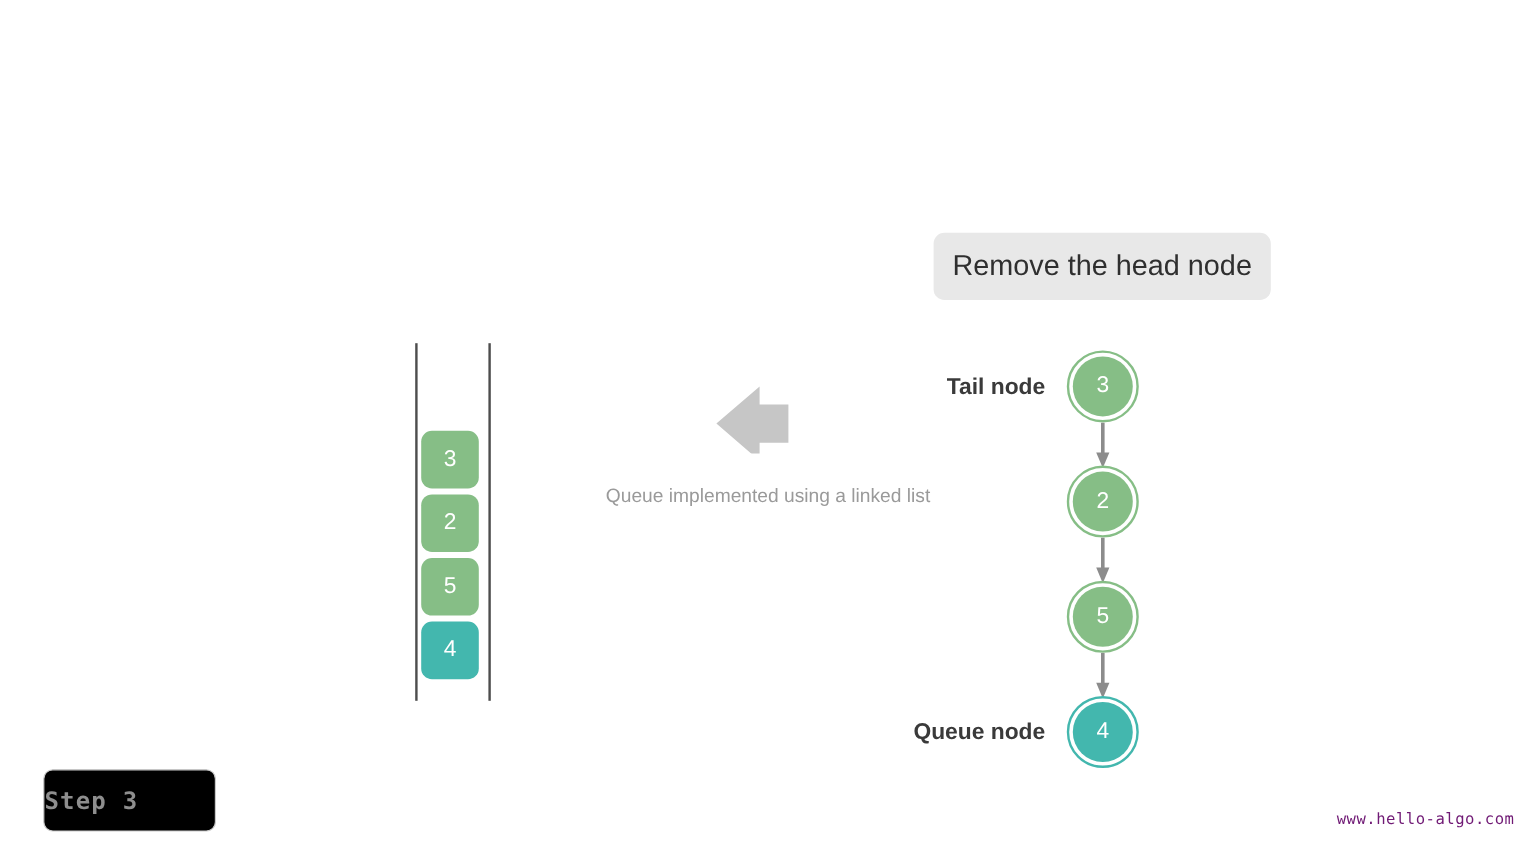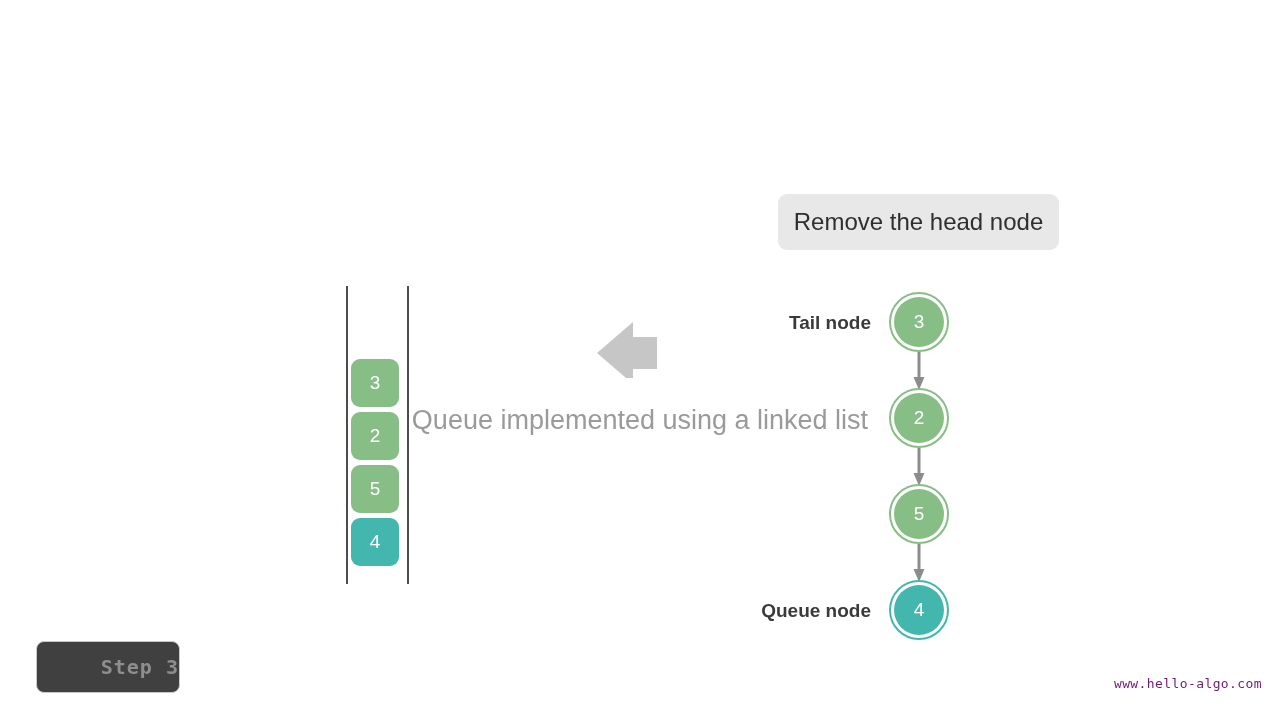--- a/index.html
+++ b/index.html
@@ -91,21 +91,21 @@
   .queue-cell.green { background: #86be86; }
   .queue-cell.teal  { background: #43b7ae; }
 
   
   #caption {
     position: absolute;
     left: 380px;
     top: 405px;
     width: 520px;
     text-align: center;
-    font-size: 27px;
+    font-size: 16px;
     color: #9a9a9a;
   }
 
   
   #flow-arrow {
     position: absolute;
     left: 595px;
     top: 318px;
     width: 64px;
     height: 60px;
@@ -163,26 +163,26 @@
   }
 
   
   #step-badge {
     position: absolute;
     left: 36px;
     top: 641px;
     width: 144px;
     height: 52px;
     box-sizing: border-box;
-    background: #404040;
+    background: #000000;
     border: 1.5px solid #c9c9c9;
     border-radius: 8px;
     display: flex;
     align-items: center;
-    justify-content: flex-end;
+    justify-content: flex-start;
     font-family: "DejaVu Sans Mono", "Liberation Mono", monospace;
     font-size: 20px;
     font-weight: bold;
     color: #8e8e8e;
     letter-spacing: 1px;
   }
 
   
   #watermark {
     position: absolute;

